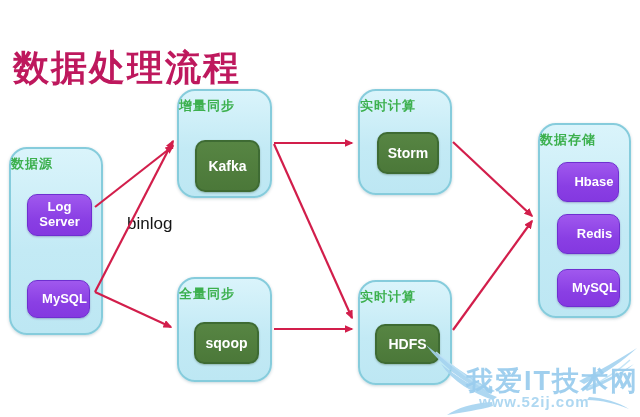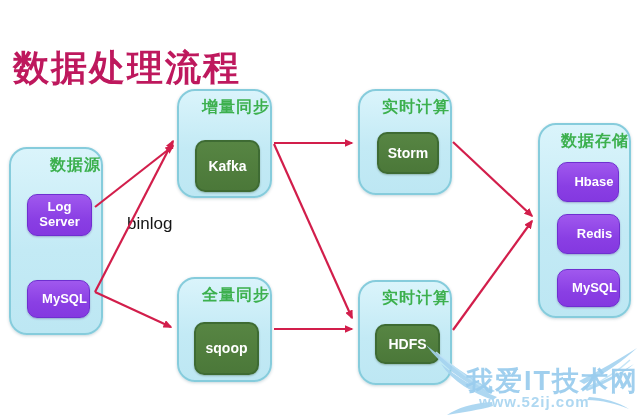--- a/index.html
+++ b/index.html
@@ -12,22 +12,22 @@
     font-size:36px;font-weight:bold;color:#be185d;letter-spacing:2px;margin-top:36px;
   }
   .group{
     position:absolute;
     background:linear-gradient(180deg,#daf4fb 0%,#c3eaf5 55%,#bde7f3 100%);
     border:2px solid #86ccdc;border-radius:18px;
     box-shadow:0 1px 3px rgba(40,90,110,0.25);
     box-sizing:border-box;z-index:1;
   }
   .group-label{
-    position:absolute;top:6px;left:0;right:0;text-align:right;
-    font-size:16px;font-weight:bold;color:#3cb04e;letter-spacing:1px;
+    position:absolute;top:6px;left:0;right:0;text-align:left;
+    font-size:13px;font-weight:bold;color:#3cb04e;letter-spacing:1px;
   }
   .node{
     position:absolute;display:flex;align-items:center;justify-content:center;
     text-align:center;color:#ffffff;font-weight:bold;border-radius:10px;
     box-sizing:border-box;line-height:1.15;
   }
   .node.purple{
     background:linear-gradient(180deg,#a058ee 0%,#8a3fe4 60%,#8438e0 100%);
     border:1px solid #6e2fd0;font-size:13px;
     box-shadow:0 1px 2px rgba(60,20,120,0.3);
@@ -67,21 +67,21 @@
     <div class="node purple" style="left:16px;top:131px;width:63px;height:38px">MySQL</div>
   </div>
 
   <div class="group" style="left:177px;top:89px;width:95px;height:109px">
     <div class="group-label">增量同步</div>
     <div class="node green" style="left:16px;top:49px;width:65px;height:52px">Kafka</div>
   </div>
 
   <div class="group" style="left:177px;top:277px;width:95px;height:105px">
     <div class="group-label">全量同步</div>
-    <div class="node green" style="left:15px;top:43px;width:65px;height:53px">sqoop</div>
+    <div class="node green" style="left:15px;top:43px;width:65px;height:42px">sqoop</div>
   </div>
 
   <div class="group" style="left:358px;top:89px;width:94px;height:106px">
     <div class="group-label">实时计算</div>
     <div class="node green" style="left:17px;top:41px;width:62px;height:42px">Storm</div>
   </div>
 
   <div class="group" style="left:358px;top:280px;width:94px;height:105px">
     <div class="group-label">实时计算</div>
     <div class="node green" style="left:15px;top:42px;width:65px;height:40px">HDFS</div>

